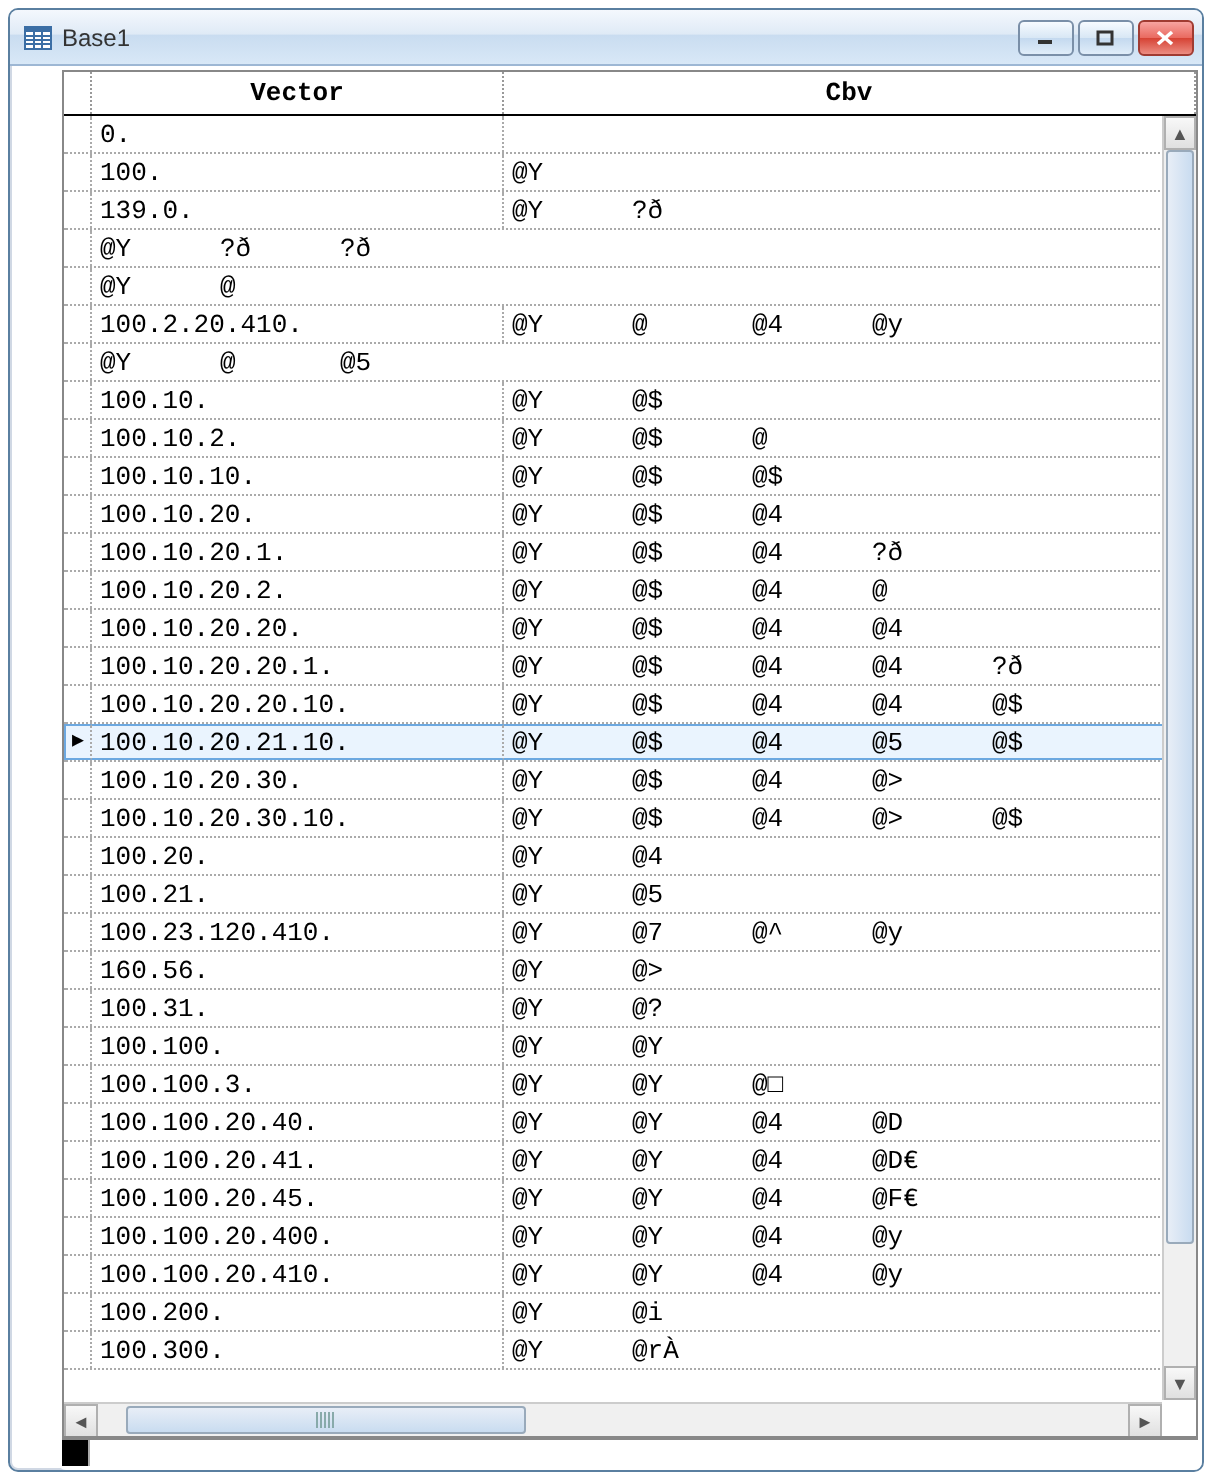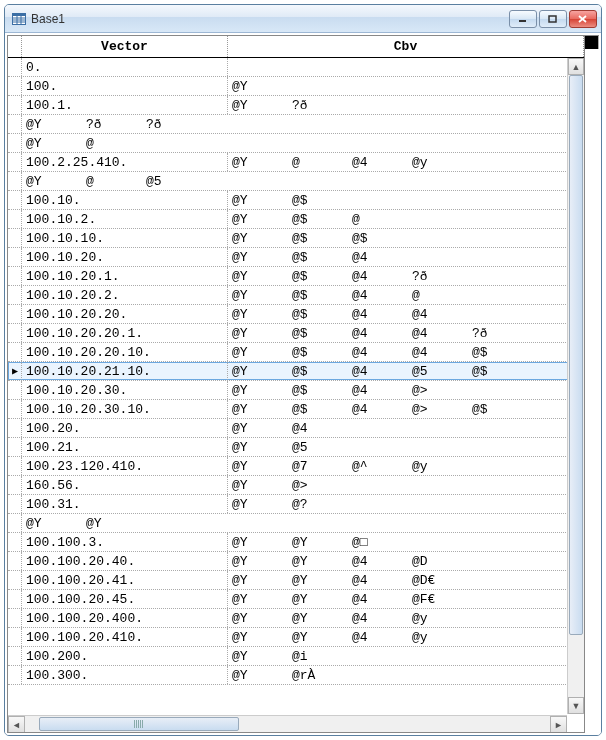--- a/index.html
+++ b/index.html
@@ -51,25 +51,26 @@
     background: linear-gradient(to bottom, #f7fbff, #d8e7f5 50%, #c4d9ef 51%, #e0edf9);
     cursor: default;
   }
   .win-btn.close {
     background: linear-gradient(to bottom, #f7a3a0, #e9695f 50%, #d64335 51%, #ec8d82);
     border-color: #a03b32;
   }
   .client {
     flex: 1;
     display: flex;
-    flex-direction: row;
+    flex-direction: column;
     background: #fff;
     border-radius: 0 0 4px 4px;
     overflow: hidden;
     padding: 2px;
+    margin-left: 24px;
   }
   .grid-wrap {
     flex: 1;
     border: 1px solid #888;
     display: flex;
     flex-direction: column;
     overflow: hidden;
     position: relative;
   }
   .grid-header {
@@ -226,34 +227,34 @@
             <div class="cell vector">0.</div>
             <div class="cell cbv"></div>
           </div>
           <div class="row">
             <div class="rowsel"></div>
             <div class="cell vector">100.</div>
             <div class="cell cbv"><span>@Y</span></div>
           </div>
           <div class="row">
             <div class="rowsel"></div>
-            <div class="cell vector">100.1.</div>
+            <div class="cell vector">139.0.</div>
             <div class="cell cbv"><span>@Y</span><span>?ð</span></div>
           </div>
           <div class="row">
             <div class="rowsel"></div>
             <div class="cell cbv"><span>@Y</span><span>?ð</span><span>?ð</span></div>
           </div>
           <div class="row">
             <div class="rowsel"></div>
             <div class="cell cbv"><span>@Y</span><span>@</span></div>
           </div>
           <div class="row">
             <div class="rowsel"></div>
-            <div class="cell vector">100.2.25.410.</div>
+            <div class="cell vector">100.2.20.410.</div>
             <div class="cell cbv"><span>@Y</span><span>@</span><span>@4</span><span>@y</span></div>
           </div>
           <div class="row">
             <div class="rowsel"></div>
             <div class="cell cbv"><span>@Y</span><span>@</span><span>@5</span></div>
           </div>
           <div class="row">
             <div class="rowsel"></div>
             <div class="cell vector">100.10.</div>
             <div class="cell cbv"><span>@Y</span><span>@$</span></div>
@@ -333,20 +334,21 @@
             <div class="cell vector">160.56.</div>
             <div class="cell cbv"><span>@Y</span><span>@&gt;</span></div>
           </div>
           <div class="row">
             <div class="rowsel"></div>
             <div class="cell vector">100.31.</div>
             <div class="cell cbv"><span>@Y</span><span>@?</span></div>
           </div>
           <div class="row">
             <div class="rowsel"></div>
+            <div class="cell vector">100.100.</div>
             <div class="cell cbv"><span>@Y</span><span>@Y</span></div>
           </div>
           <div class="row">
             <div class="rowsel"></div>
             <div class="cell vector">100.100.3.</div>
             <div class="cell cbv"><span>@Y</span><span>@Y</span><span>@□</span></div>
           </div>
           <div class="row">
             <div class="rowsel"></div>
             <div class="cell vector">100.100.20.40.</div>

